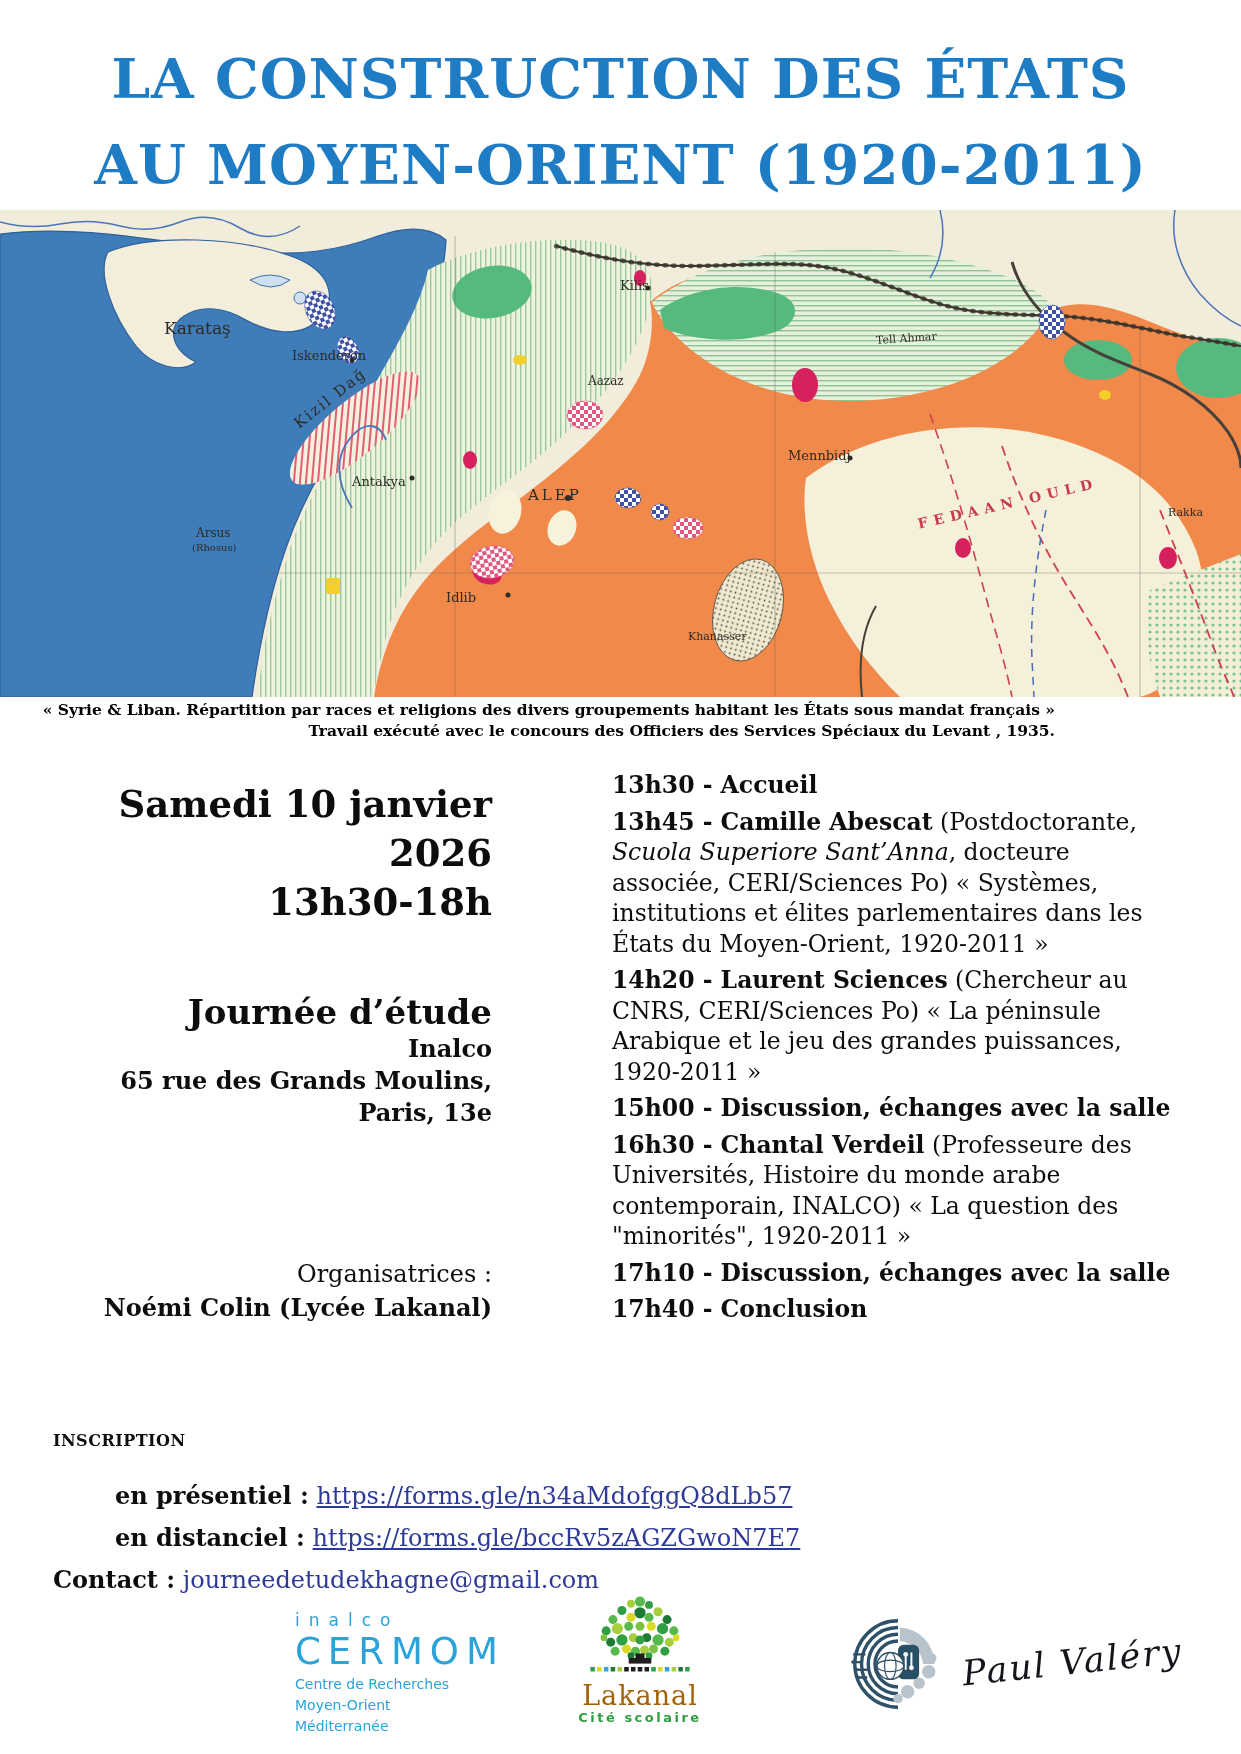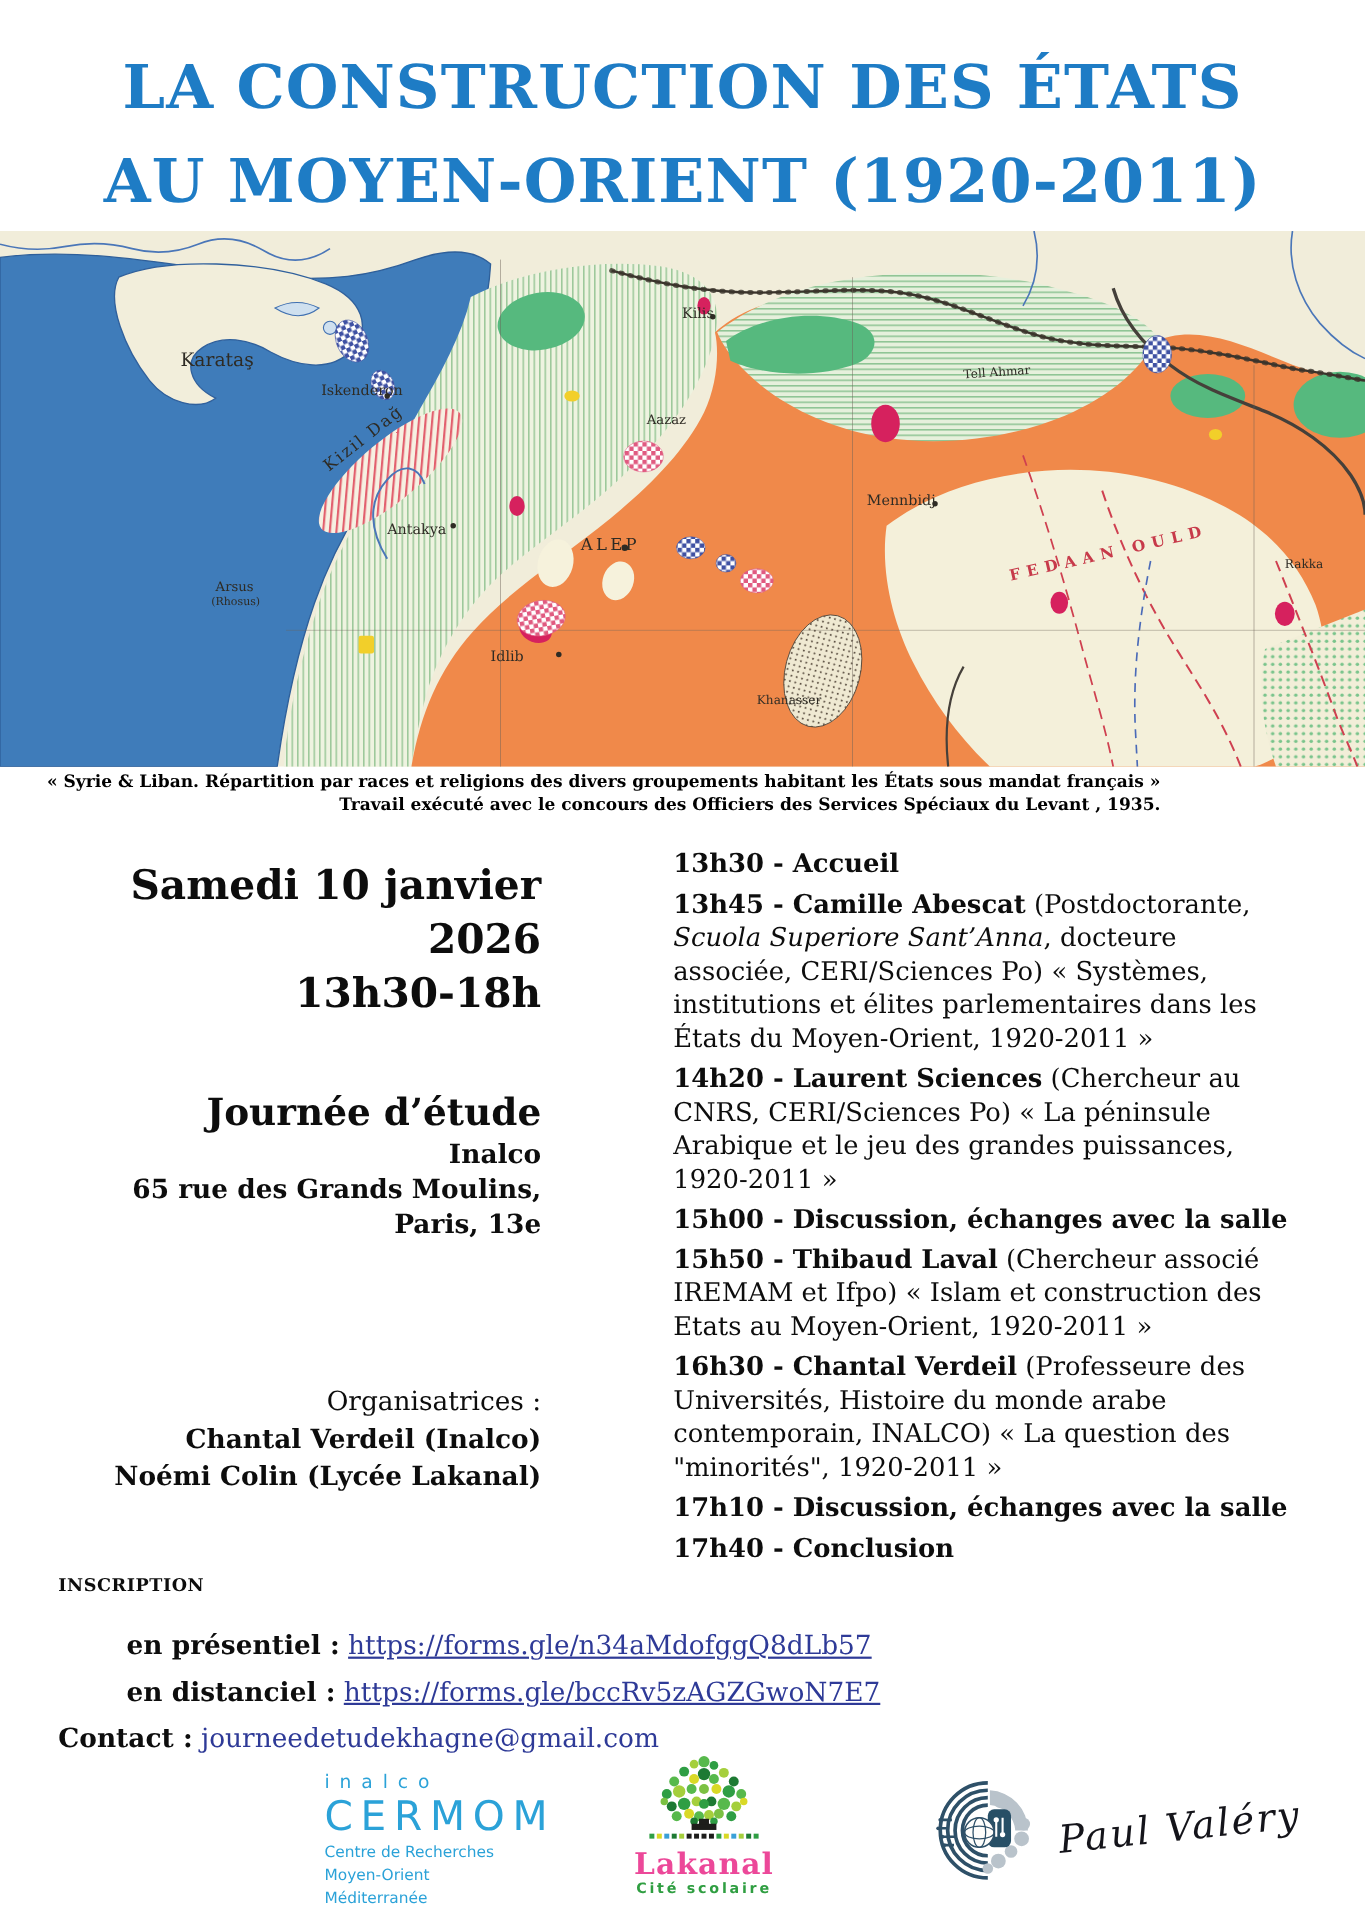--- a/index.html
+++ b/index.html
@@ -44,21 +44,21 @@
   .email{color:#2e3a97;text-decoration:none;}
 
   
   .cermom{position:absolute;left:295px;top:1610px;color:#2ba2d8;
           font-family:"DejaVu Sans","Liberation Sans",sans-serif;}
   .cermom .l1{font-size:17px;letter-spacing:9px;margin-bottom:2px;}
   .cermom .l2{font-size:37px;letter-spacing:7px;font-weight:normal;line-height:40px;}
   .cermom .l3{font-size:14px;line-height:18px;margin-top:3px;}
 
   .lakanal{position:absolute;left:575px;top:1588px;width:130px;text-align:center;}
-  .lakanal .name{font-size:27px;font-weight:bold;color:#ec4899;line-height:28px;margin-top:2px;
+  .lakanal .name{font-size:27px;font-weight:normal;color:#a16207;line-height:28px;margin-top:2px;
                  font-family:"DejaVu Serif",serif;letter-spacing:1px;}
   .lakanal .sub{font-size:13px;font-weight:bold;color:#2f9e41;letter-spacing:2.5px;
                 font-family:"DejaVu Sans","Liberation Sans",sans-serif;}
 
   .pv-logo{position:absolute;left:850px;top:1616px;width:96px;height:96px;}
   .pv-sign{position:absolute;left:962px;top:1642px;font-size:35px;font-style:italic;
            font-family:"DejaVu Serif",serif;color:#14141a;transform:rotate(-6deg);letter-spacing:2px;}
 </style>
 </head>
 <body>
@@ -225,31 +225,29 @@
   </div>
 
   <div class="left-col">
     <div class="lc-date">Samedi 10 janvier 2026</div>
     <div class="lc-date">13h30-18h</div>
     <div class="lc-type">Journée d’étude</div>
     <div class="lc-venue">Inalco</div>
     <div class="lc-venue">65 rue des Grands Moulins, Paris, 13e</div>
     <div class="lc-org-head">Organisatrices :</div>
     <div>
-        <div class="lc-org-name">Chantal Verdeil (Inalco)</div>
         <div class="lc-org-name">Noémi Colin (Lycée Lakanal)</div>
       </div>
   </div>
 
   <div class="right-col">
       <div class="prog-item"><span class="b">13h30 - Accueil</span></div>
       <div class="prog-item"><span class="b">13h45 - Camille Abescat</span><span> (Postdoctorante, </span><span class="i">Scuola Superiore Sant’Anna</span><span>, docteure associée, CERI/Sciences Po) « Systèmes, institutions et élites parlementaires dans les États du Moyen-Orient, 1920-2011 »</span></div>
       <div class="prog-item"><span class="b">14h20 - Laurent Sciences</span><span> (Chercheur au CNRS, CERI/Sciences Po) « La péninsule Arabique et le jeu des grandes puissances, 1920-2011 »</span></div>
       <div class="prog-item"><span class="b">15h00 - Discussion, échanges avec la salle</span></div>
-      <div class="prog-item"><span class="b">15h50 - Thibaud Laval</span><span> (Chercheur associé IREMAM et Ifpo) « Islam et construction des Etats au Moyen-Orient, 1920-2011 »</span></div>
       <div class="prog-item"><span class="b">16h30 - Chantal Verdeil</span><span> (Professeure des Universités, Histoire du monde arabe contemporain, INALCO) « La question des "minorités", 1920-2011 »</span></div>
       <div class="prog-item"><span class="b">17h10 - Discussion, échanges avec la salle</span></div>
       <div class="prog-item"><span class="b">17h40 - Conclusion</span></div>
     </div>
 
   <div class="inscription">
     <div class="insc-head">INSCRIPTION</div>
     <div class="insc-row">
       <span class="lbl">en présentiel :</span>
       <span> </span>

